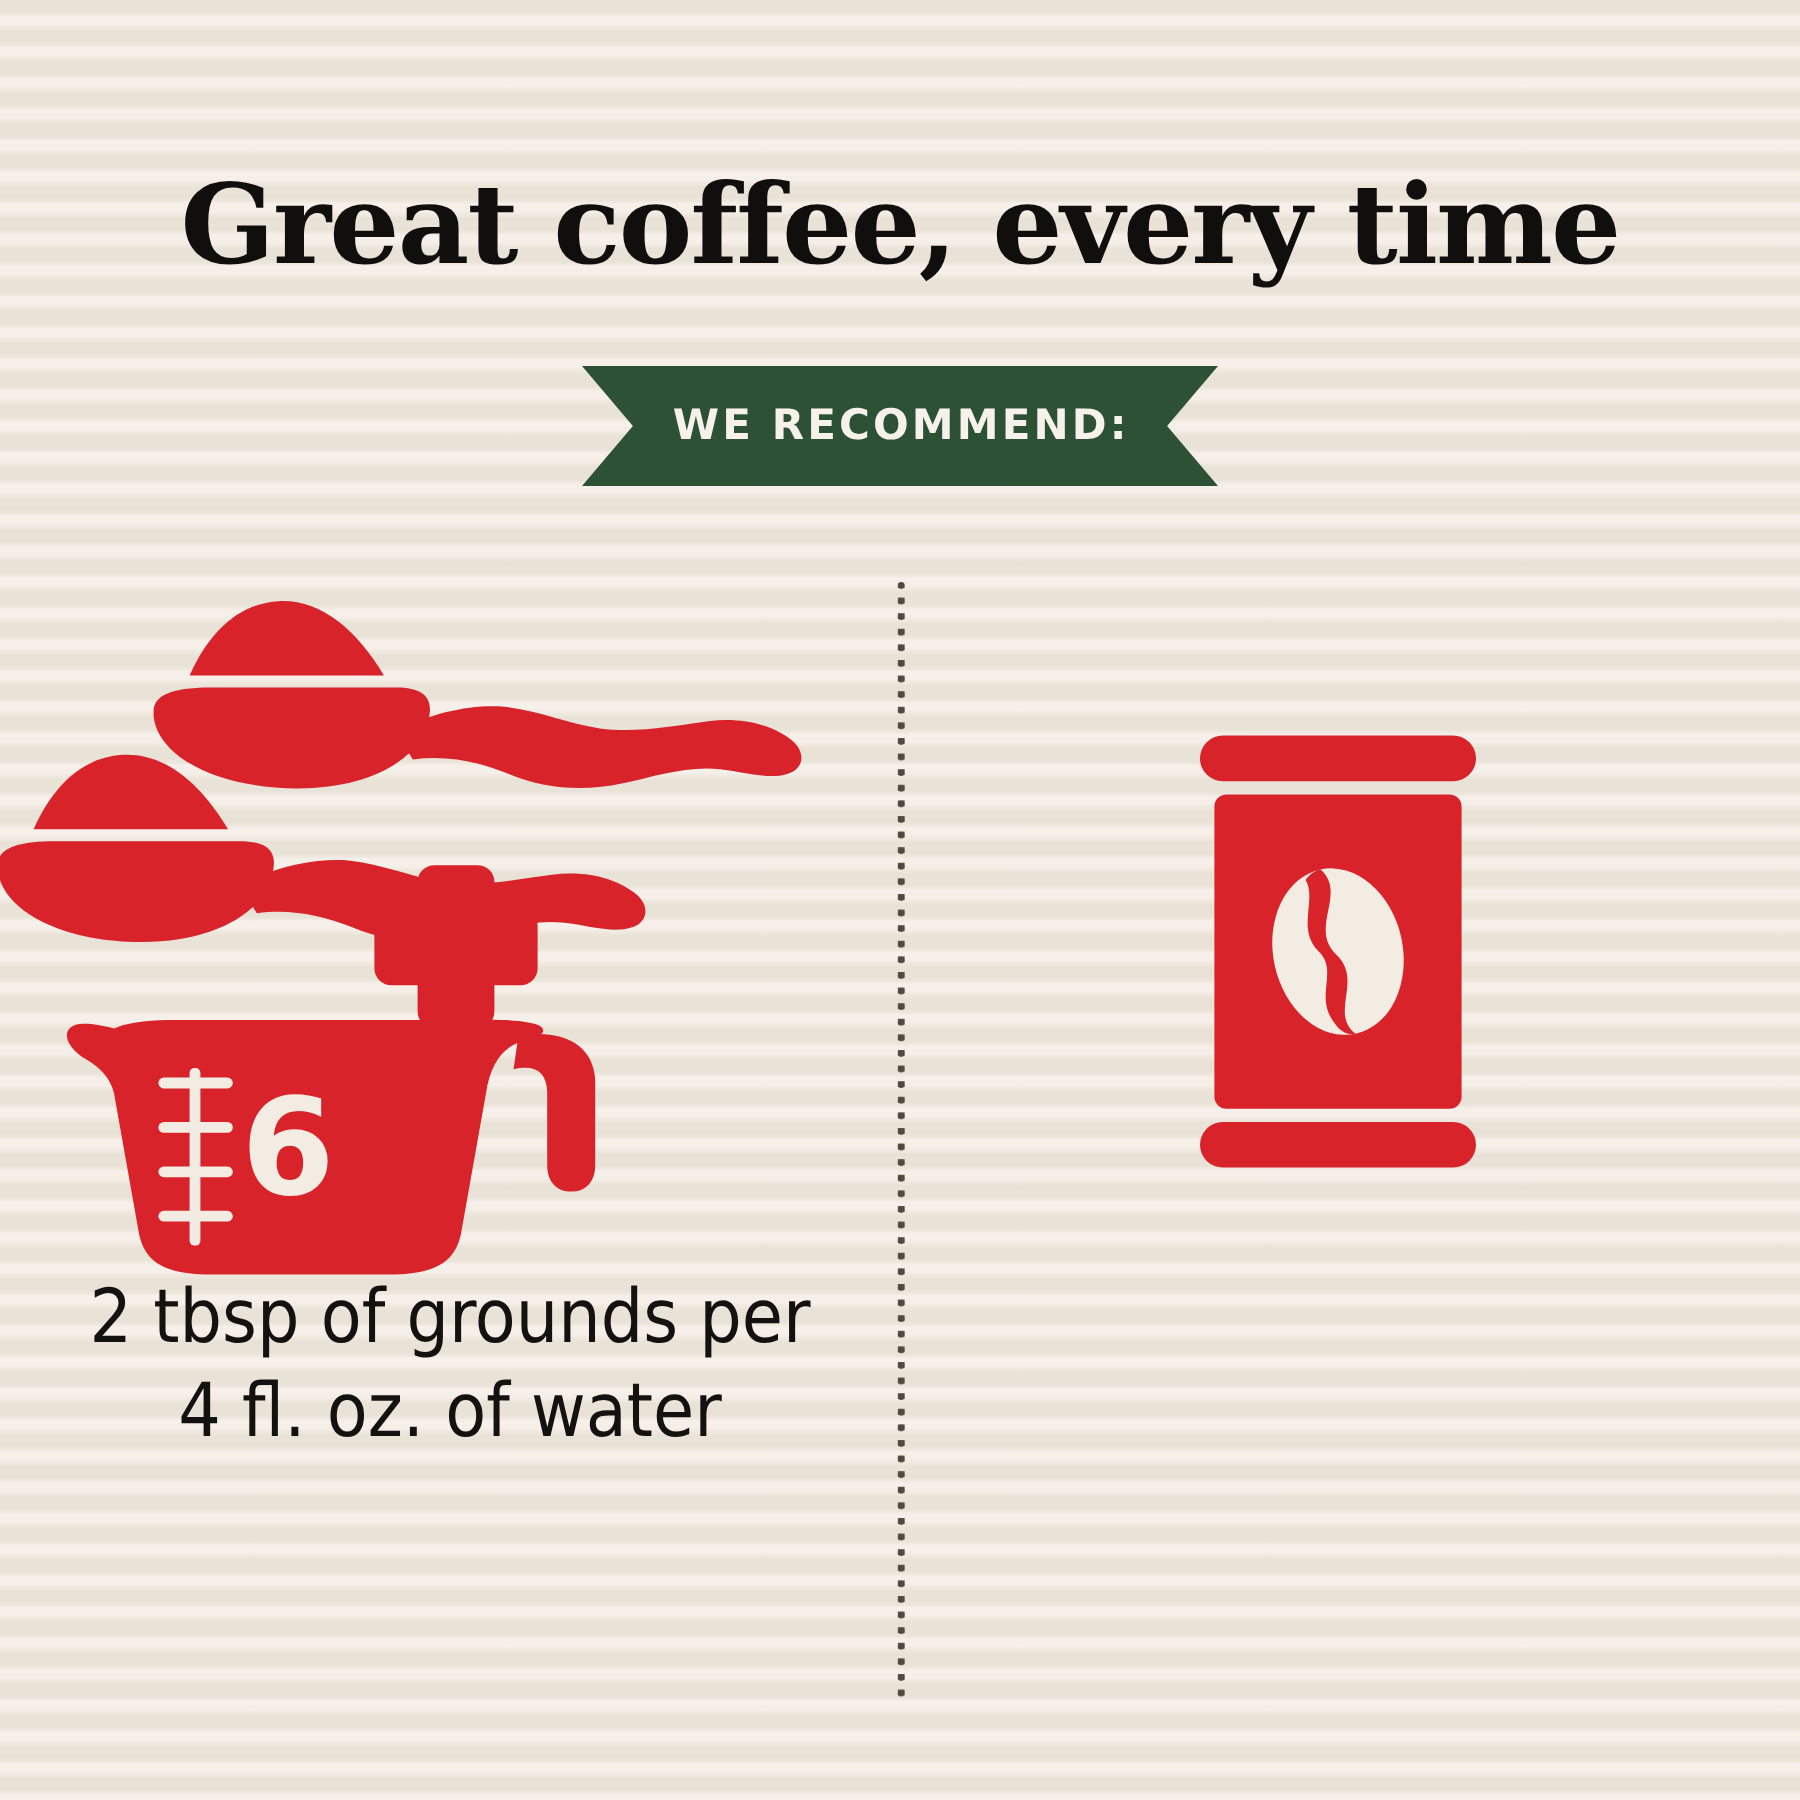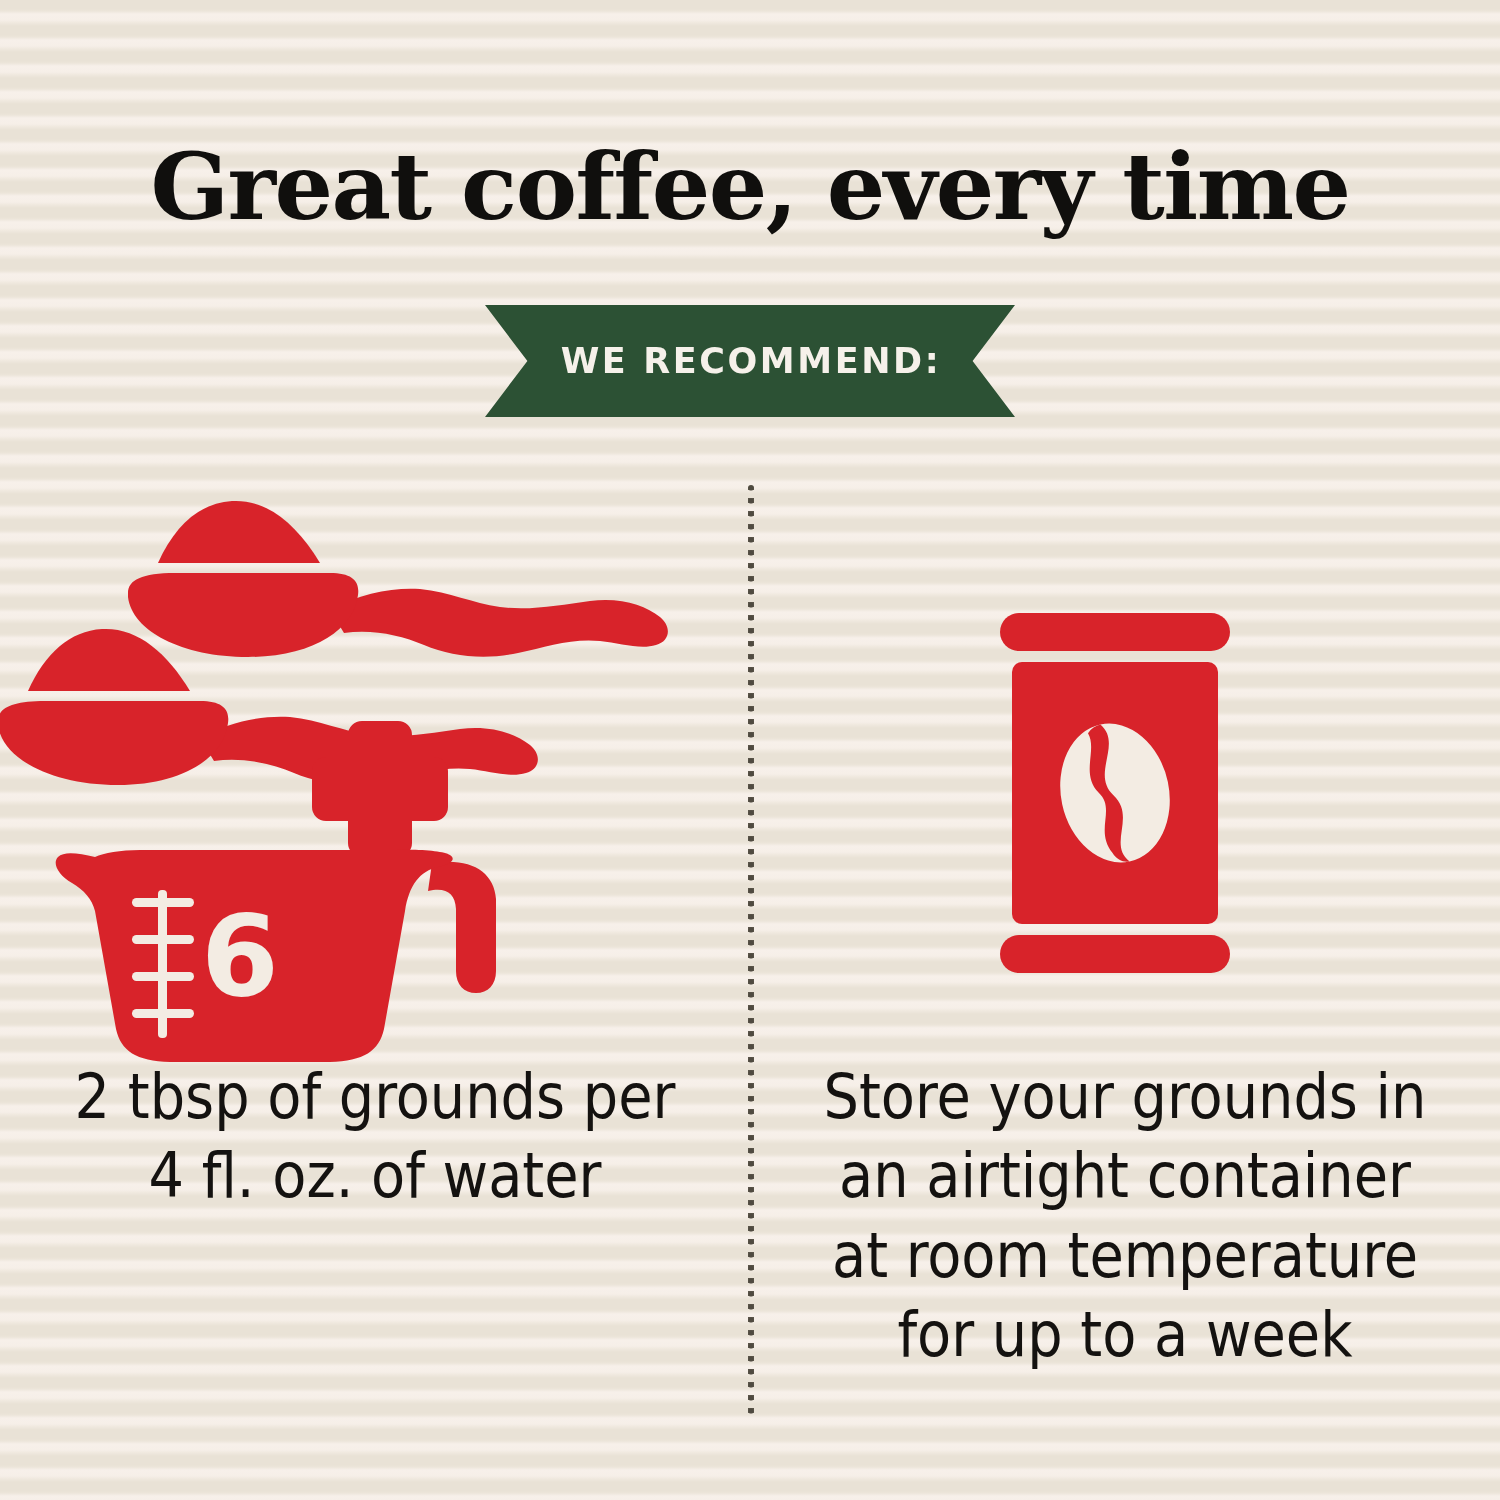--- a/index.html
+++ b/index.html
@@ -50,21 +50,21 @@
     white-space: nowrap;
   }
 
   
   .ribbon-wrap {
     position: absolute;
     top: 305px;
     left: 50%;
     transform: translateX(-50%);
     width: 530px;
-    height: 112px;
+    height: 100px;
   }
   .ribbon {
     position: absolute;
     inset: 0;
     background: #2c5134;
     -webkit-clip-path: polygon(0% 0%, 100% 0%, 100% 0%, 92% 50%, 100% 100%, 0% 100%, 8% 50%);
     clip-path: polygon(0% 0%, 100% 0%, 92% 50%, 100% 100%, 0% 100%, 8% 50%);
     display: flex;
     align-items: center;
     justify-content: center;
@@ -288,22 +288,16 @@
                        C 16,28 -18,48 0,70
                        C -6,70 -12,66 -15,58
                        C -28,32 -2,16 -16,-4
                        C -30,-26 -8,-46 -14,-64
                        C -10,-68 -5,-70 0,-70 Z" fill="#d8232a"></path>
             </g>
           </g>
         </svg>
       </div>
 
-      <div class="caption caption-right">
-        <span class="line">Store your grounds in</span>
-        <span class="line">an airtight container</span>
-        <span class="line">at room temperature</span>
-        <span class="line">for up to a week</span>
-      </div>
     </div>
 
   </div>
 </div>
 
 </body></html>

